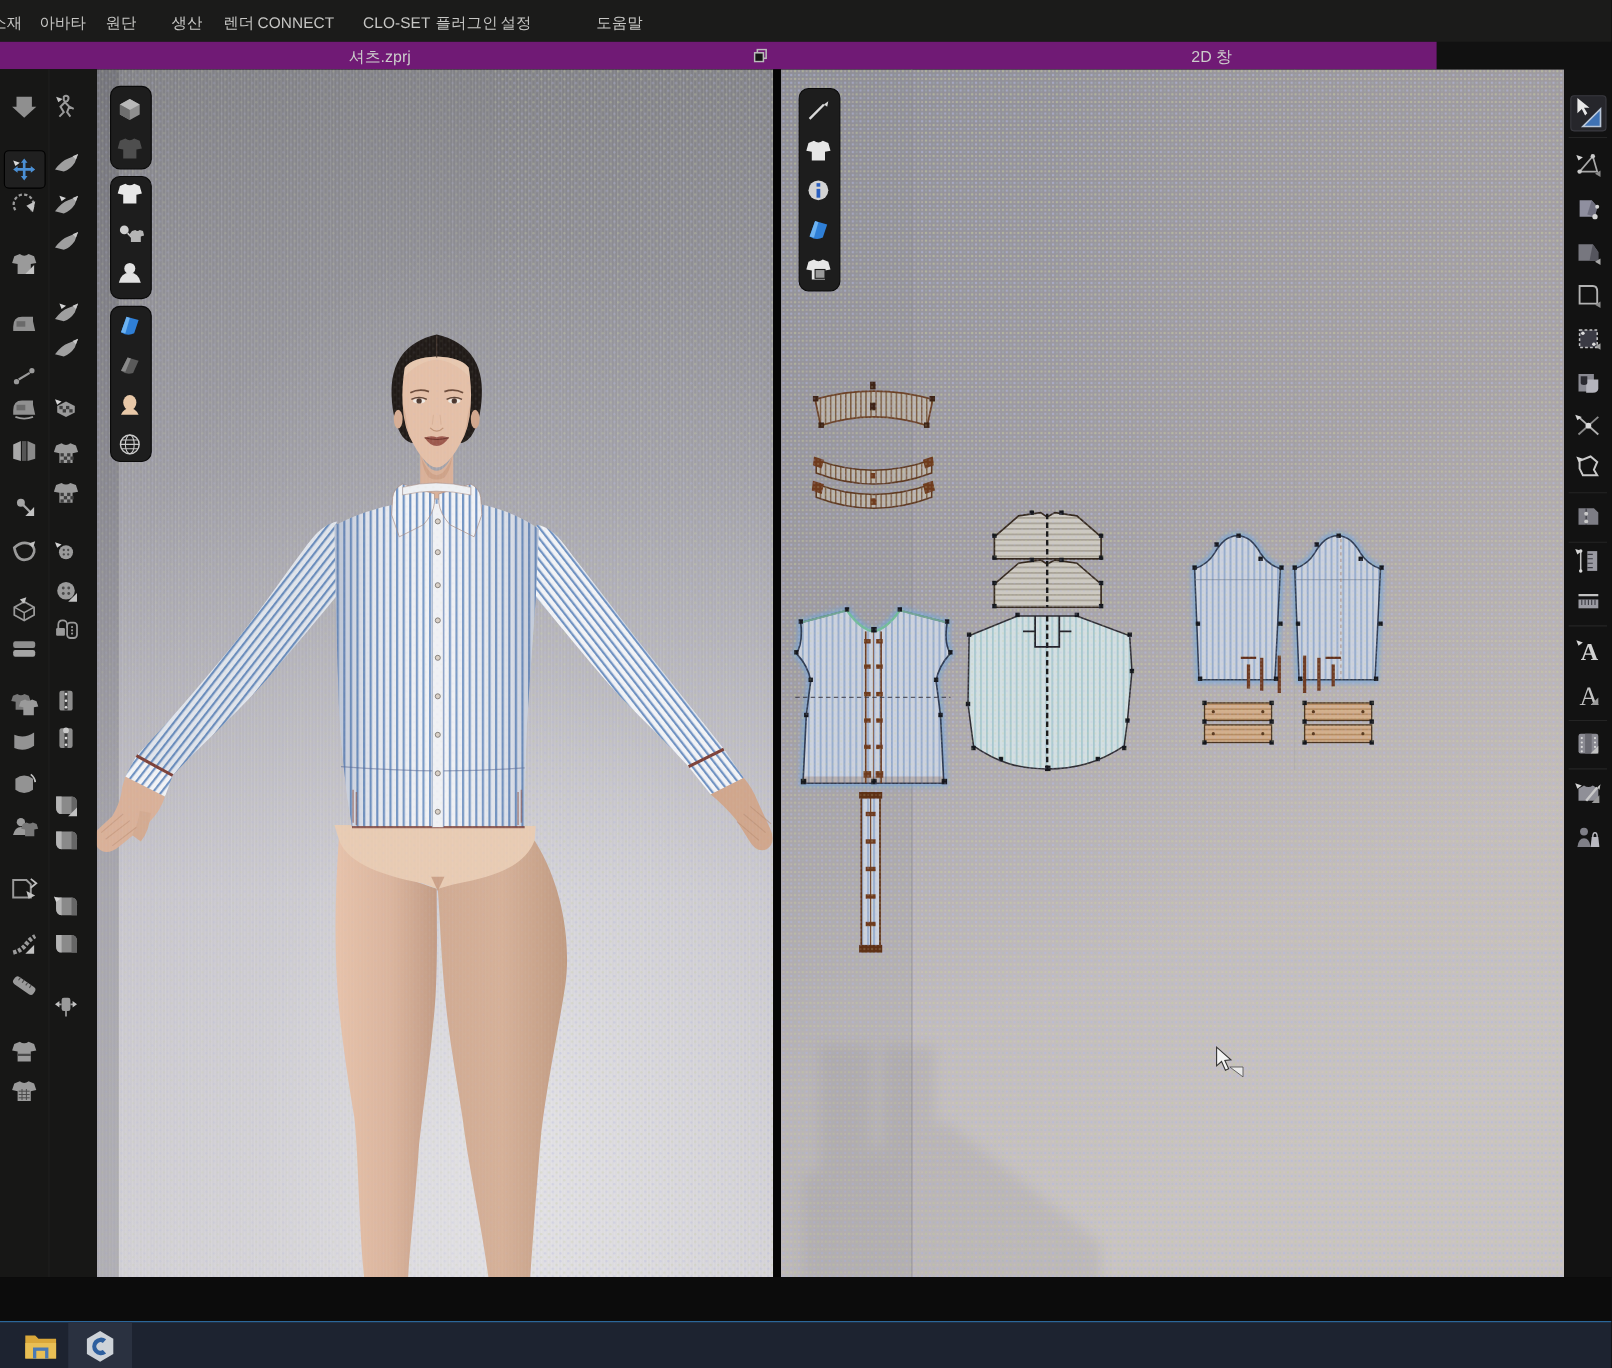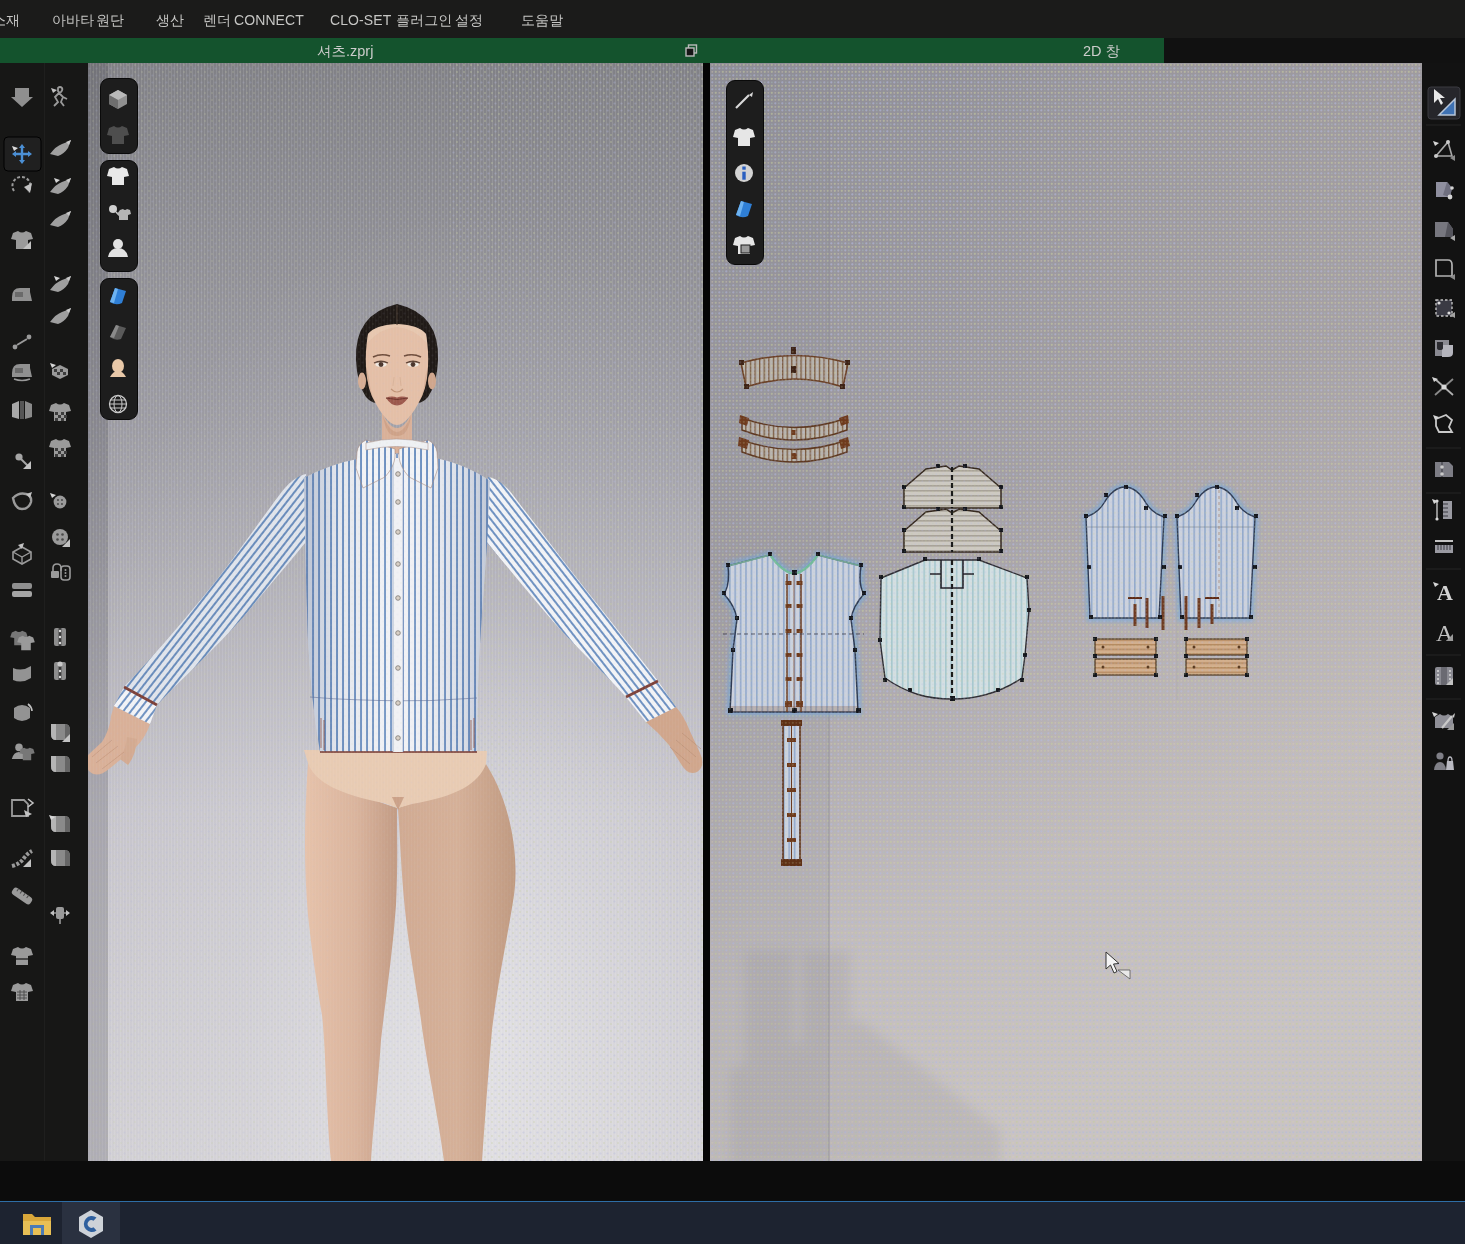--- a/index.html
+++ b/index.html
@@ -1,42 +1,42 @@
 <!DOCTYPE html>
 <html><head>
 <meta charset="utf-8">
 <style>
   html,body{margin:0;padding:0;background:#111;}
   body{width:1465px;height:1244px;position:relative;overflow:hidden;
        font-family:"Liberation Sans",sans-serif;}
   .abs{position:absolute;}
   #menubar{left:0;top:0;width:1465px;height:38px;background:#1b1b1a;color:#c6c6c4;}
   #menubar span{position:absolute;top:12px;font-size:14px;letter-spacing:0.1px;}
-  #tabrow{left:0;top:38px;width:1164px;height:25px;background:#14532d;color:#cccccb;}
+  #tabrow{left:0;top:38px;width:1306px;height:25px;background:#701a75;color:#cccccb;}
   #lefttools{left:0;top:63px;width:88px;height:1098px;background:#171716;}
   #v3d{left:88px;top:63px;width:615px;height:1098px;overflow:hidden;}
   #divider{left:703px;top:63px;width:7px;height:1098px;background:#050505;}
   #v2d{left:710px;top:63px;width:712px;height:1098px;overflow:hidden;}
   #righttools{left:1422px;top:63px;width:43px;height:1098px;background:#121212;}
   #botstrip{left:0;top:1161px;width:1465px;height:40px;background:#0c0c0c;}
   #taskbar{left:0;top:1201px;width:1465px;height:43px;background:#1d2330;border-top:1.5px solid #2e6ea6;}
 </style>
 </head>
 <body>
 <div class="abs" id="menubar">
   <span style="left:-8px">소재</span>
-  <span style="left:52px">아바타</span>
+  <span style="left:36px">아바타</span>
   <span style="left:96px">원단</span>
   <span style="left:156px">생산</span>
   <span style="left:203px">렌더</span>
   <span style="left:234px">CONNECT</span>
   <span style="left:330px">CLO-SET</span>
   <span style="left:396px">플러그인</span>
   <span style="left:455px">설정</span>
-  <span style="left:521px">도움말</span>
+  <span style="left:542px">도움말</span>
 </div>
 <div class="abs" id="tabrow">
   <span class="abs" style="left:317px;top:4px;font-size:14.5px;">셔츠.zprj</span>
   <svg class="abs" style="left:685px;top:6px" width="13" height="13" viewBox="0 0 13 13">
     <rect x="3.5" y="1" width="8" height="8" fill="none" stroke="#bbb" stroke-width="1.4"></rect>
     <rect x="1" y="4" width="8" height="8" fill="#161616" stroke="#bbb" stroke-width="1.4"></rect>
   </svg>
   <span class="abs" style="left:1083px;top:4px;font-size:14.5px;text-align:right;">2D 창</span>
 </div>
 <div class="abs" id="lefttools">

